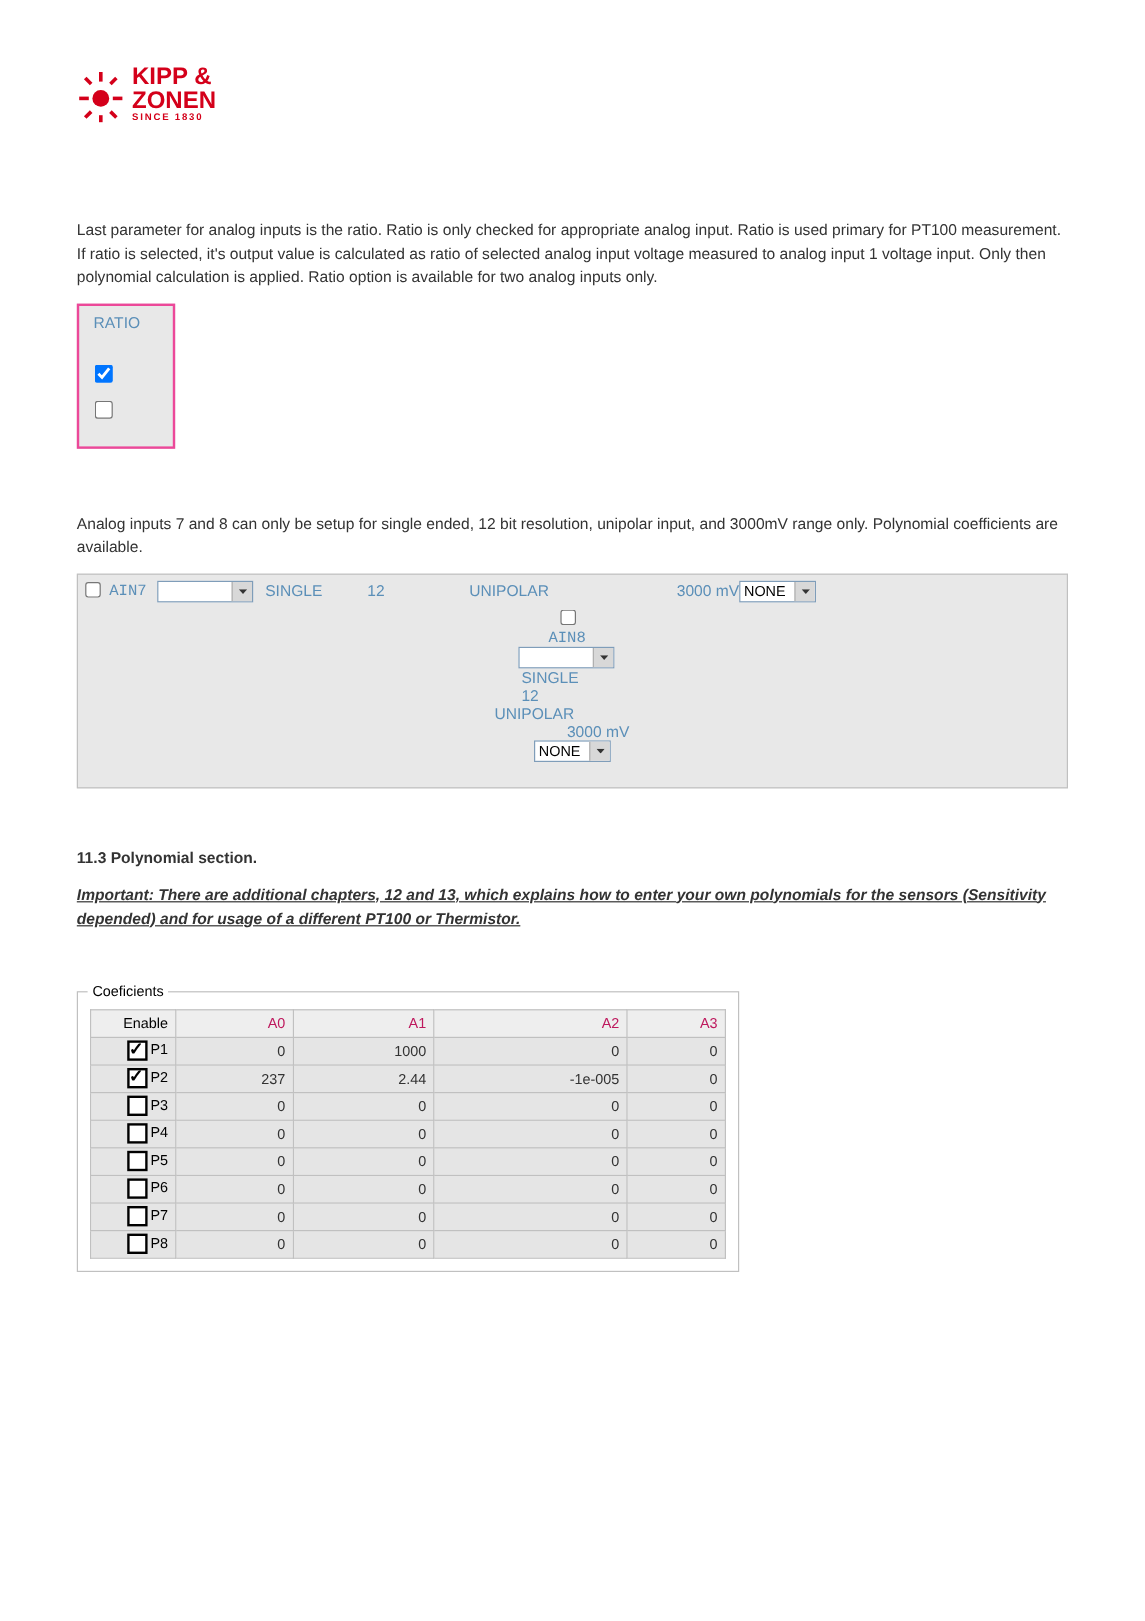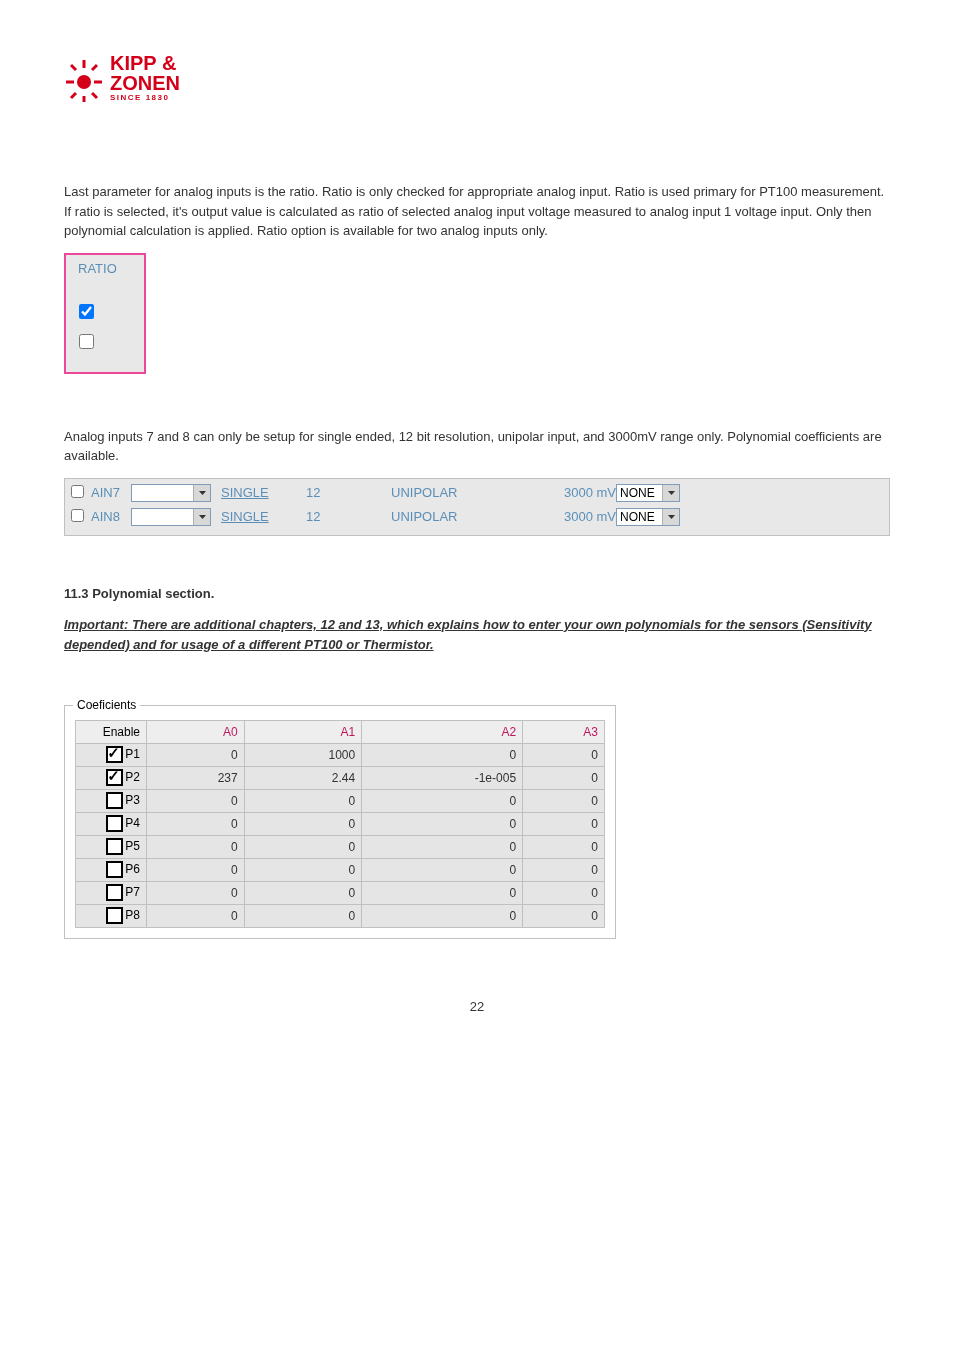--- a/index.html
+++ b/index.html
@@ -58,29 +58,30 @@
       box-sizing: border-box;
     }
     .ain-row {
       display: flex;
       align-items: center;
       margin-bottom: 6px;
       font-family: Arial, sans-serif;
       font-size: 13px;
       color: #5b8fb8;
     }
-    .ain-row:last-child { margin-bottom: 4px; }
+    .ain-row:last-child { margin-bottom: 16px; flex-direction: column; }
     .ain-en {
       width: 20px;
     }
     .ain-en input {
       margin: 0;
     }
     .ain-label {
       width: 40px;
+      font-family: Liberation Mono, monospace;
     }
     .ain-select {
       width: 90px;
     }
     .ain-select .dd {
       display: inline-flex;
       width: 80px;
       height: 18px;
       background: #fff;
       border: 1px solid #7f9db9;
@@ -90,21 +91,21 @@
     .dd-arrow {
       width: 16px;
       background: #d8d8d8;
       border-left: 1px solid #b0b0b0;
       display: flex;
       align-items: center;
       justify-content: center;
       margin-left: auto;
     }
     .dd-arrow svg { display:block; }
-    .ain-type { width: 85px; text-decoration: underline; }
+    .ain-type { width: 85px; }
     .ain-bits { width: 85px; }
     .ain-polar { width: 130px; }
     .ain-range { width: 95px; text-align:right; }
     .ain-none .dd {
       display: inline-flex;
       width: 64px;
       height: 18px;
       background: #fff;
       border: 1px solid #7f9db9;
       box-sizing: border-box;
@@ -353,15 +354,14 @@
             <td><span class="poly-cb"></span><span>P8</span></td>
             <td>0</td>
             <td>0</td>
             <td>0</td>
             <td>0</td>
           </tr>
         </tbody>
     </table>
   </div>
 
-  <div class="page-number">22</div>
 
 </div>
 
 </body></html>

